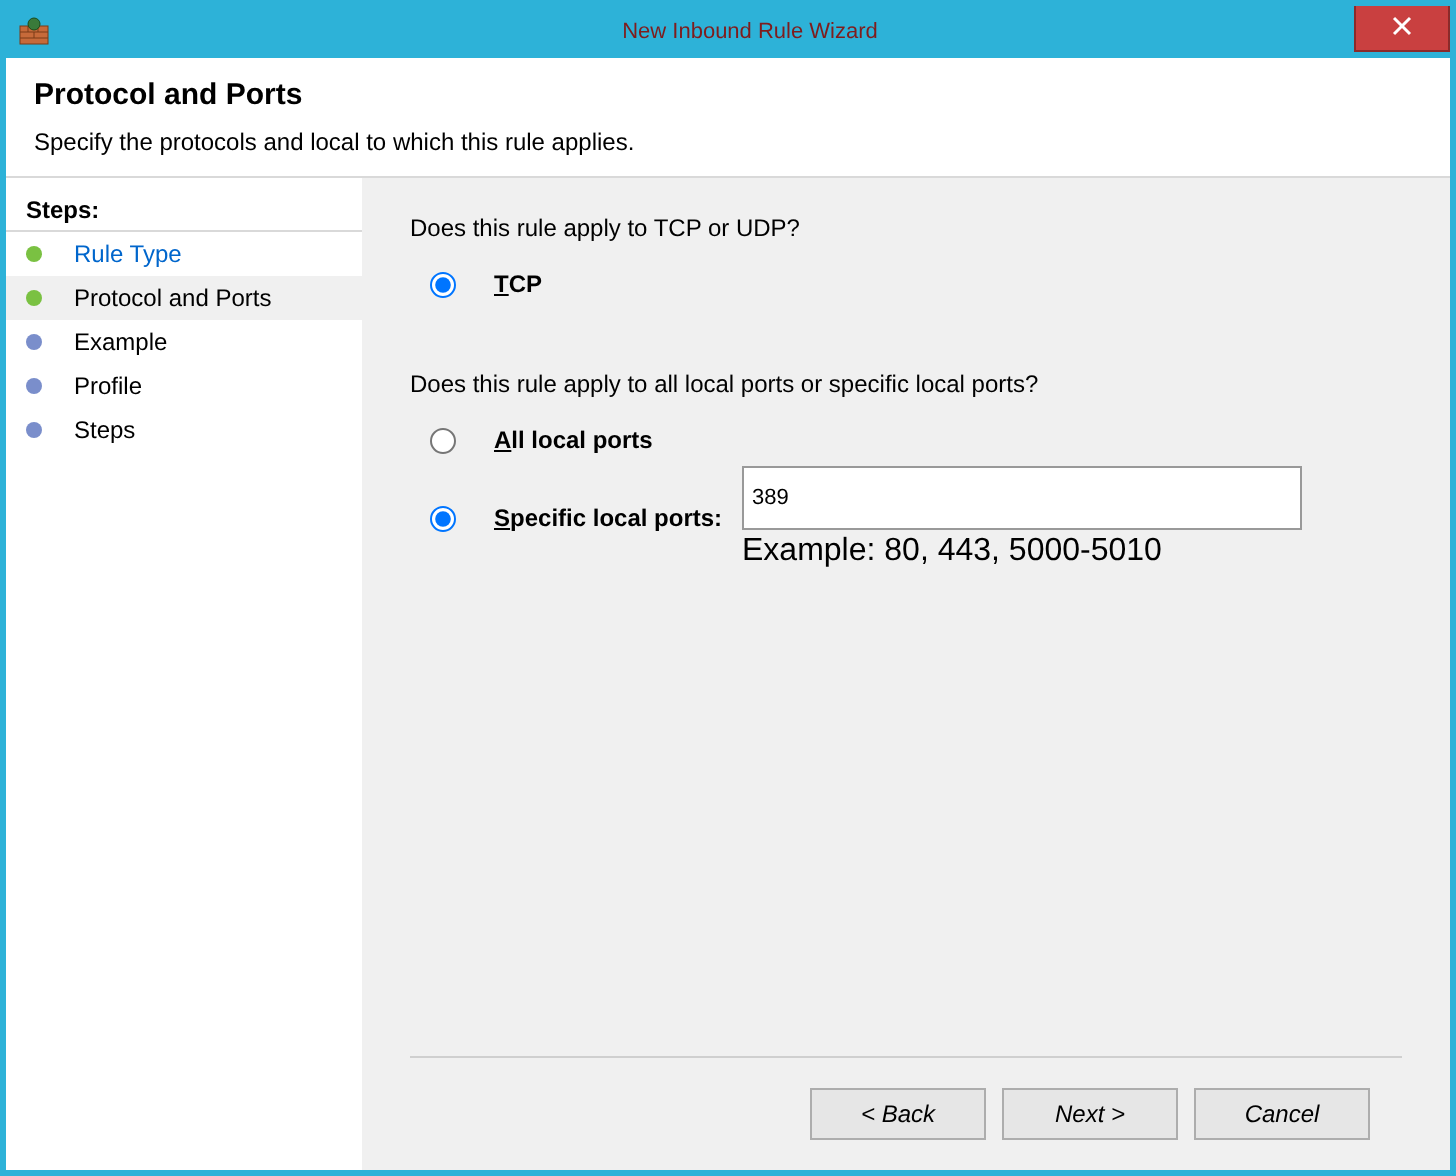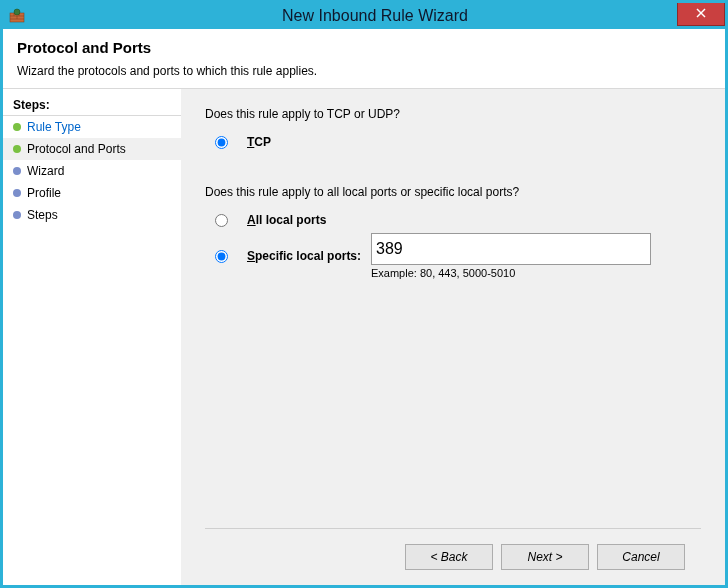--- a/index.html
+++ b/index.html
@@ -1,44 +1,44 @@
 <!DOCTYPE html>
 <html><head>
 <meta charset="utf-8">
 <style>
   html,body{margin:0;padding:0;font-family:"Segoe UI",Tahoma,sans-serif;font-size:12px;color:#000;}
   .window{width:728px;height:588px;box-sizing:border-box;background:#2db2d8;padding:3px;position:relative;}
   .inner{width:100%;height:100%;background:#fff;display:flex;flex-direction:column;}
   .titlebar{height:26px;background:#2db2d8;display:flex;align-items:center;position:relative;}
   .titlebar .icon{width:16px;height:16px;margin-left:6px;}
-  .titlebar .title{flex:1;text-align:center;font-size:16px;color:#0f172a;}
+  .titlebar .title{flex:1;text-align:center;font-size:11px;color:#7f1d1d;}
   .titlebar .close{width:46px;height:22px;position:absolute;right:0;top:0;background:#c94040;display:flex;align-items:center;justify-content:center;color:#fff;font-weight:bold;font-family:Arial;cursor:default;border:1px solid #8b2a2a;border-top:none;}
   .header{padding:10px 14px 10px 14px;background:#fff;}
   .header h1{margin:0 0 8px 0;font-size:15px;font-weight:bold;color:#000;}
   .header p{margin:0;font-size:12px;color:#000;}
   .body{flex:1;display:flex;border-top:1px solid #d9d9d9;}
   .sidebar{width:178px;background:#fff;border-right:none;padding:6px 0 0 0;}
   .sidebar .steps-label{font-weight:bold;font-size:12px;padding:3px 10px 3px 10px;border-bottom:1px solid #d9d9d9;}
-  .step{display:flex;align-items:center;gap:6px;padding:4px 10px 4px 10px;font-size:12px;cursor:default;}
+  .step{display:flex;align-items:center;gap:16px;padding:4px 10px 4px 10px;font-size:12px;cursor:default;}
   .step .bullet{width:8px;height:8px;border-radius:50%;}
   .step.done .bullet{background:#7ac142;}
   .step.pending .bullet{background:#7a8ecb;}
   .step.active{background:#f0f0f0;}
   .step.link{color:#0066cc;}
   .main{flex:1;background:#f0f0f0;padding:18px 24px 0 24px;position:relative;display:flex;flex-direction:column;justify-content:flex-end;}
   .content{flex:1;}
   .q{font-size:12px;margin:0 0 14px 0;}
   .radio-row{display:flex;align-items:center;gap:19px;margin:0 0 6px 10px;font-size:12px;}
   .radio-row input[type=radio]{margin:0;}
   .radio-row label.bold{font-weight:bold;}
   .radio-row label .u{text-decoration:underline;}
   .section-gap{height:30px;}
   .ports-grid{display:grid;grid-template-columns:150px 1fr;gap:6px 6px;margin-left:10px;align-items:center;}
-  .port-input{width:280px;height:20px;border:1px solid #999;background:#fff;font-size:16px;padding:15px 4px;box-sizing:border-box;}
-  .example{font-size:11px;color:#000;margin-top:2px;}
+  .port-input{width:280px;height:20px;border:1px solid #999;background:#fff;font-size:11px;padding:15px 4px;box-sizing:border-box;}
+  .example{font-size:16px;color:#000;margin-top:2px;}
   .footer{height:56px;border-top:1px solid #cfcfcf;display:flex;align-items:center;justify-content:flex-end;gap:8px;padding-right:16px;font-style:italic;}
   .btn{width:86px;height:24px;background:#e6e6e6;border:1px solid #adadad;font-size:12px;cursor:default;display:flex;align-items:center;justify-content:center;}
 </style>
 </head>
 <body>
 
 <div class="window">
   <div class="inner">
 
     <div class="titlebar">
@@ -59,39 +59,39 @@
           <svg width="10" height="10" viewBox="0 0 10 10">
             <line x1="1" y1="1" x2="9" y2="9" stroke="#fff" stroke-width="1.5"></line>
             <line x1="9" y1="1" x2="1" y2="9" stroke="#fff" stroke-width="1.5"></line>
           </svg>
         </span>
       </div>
     </div>
 
     <div class="header">
       <h1>Protocol and Ports</h1>
-      <p>Wizard the protocols and ports to which this rule applies.</p>
+      <p>Specify the protocols and local to which this rule applies.</p>
     </div>
 
     <div class="body">
 
       <div class="sidebar">
         <div class="steps-label">Steps:</div>
 
         <div class="step done link">
           <span class="bullet"></span>
           <span>Rule Type</span>
         </div>
         <div class="step done active">
           <span class="bullet"></span>
           <span>Protocol and Ports</span>
         </div>
         <div class="step pending">
           <span class="bullet"></span>
-          <span>Wizard</span>
+          <span>Example</span>
         </div>
         <div class="step pending">
           <span class="bullet"></span>
           <span>Profile</span>
         </div>
         <div class="step pending">
           <span class="bullet"></span>
           <span>Steps</span>
         </div>
       </div>

